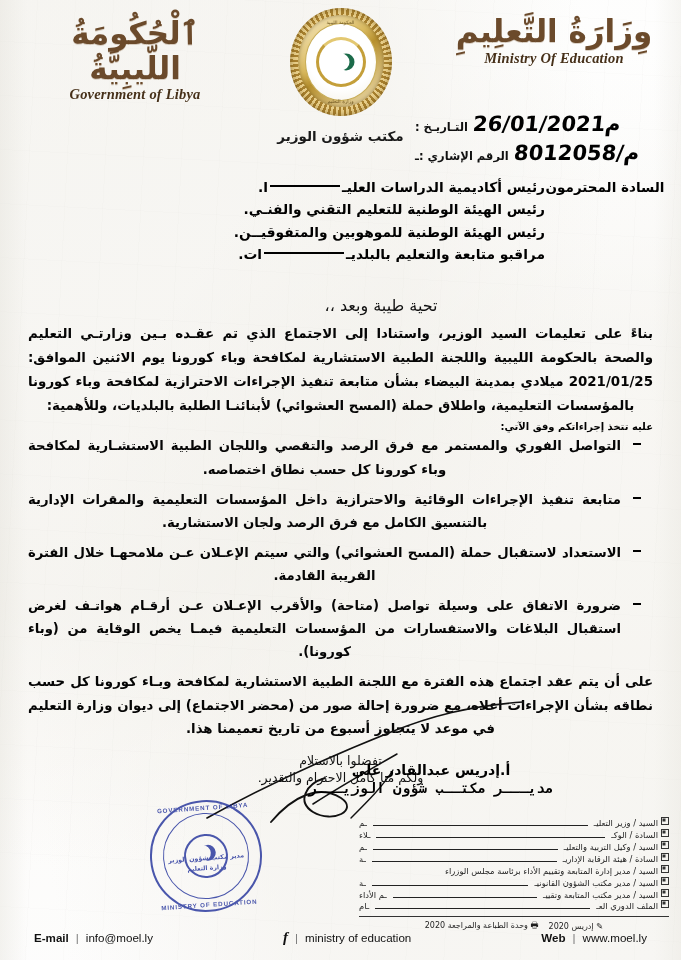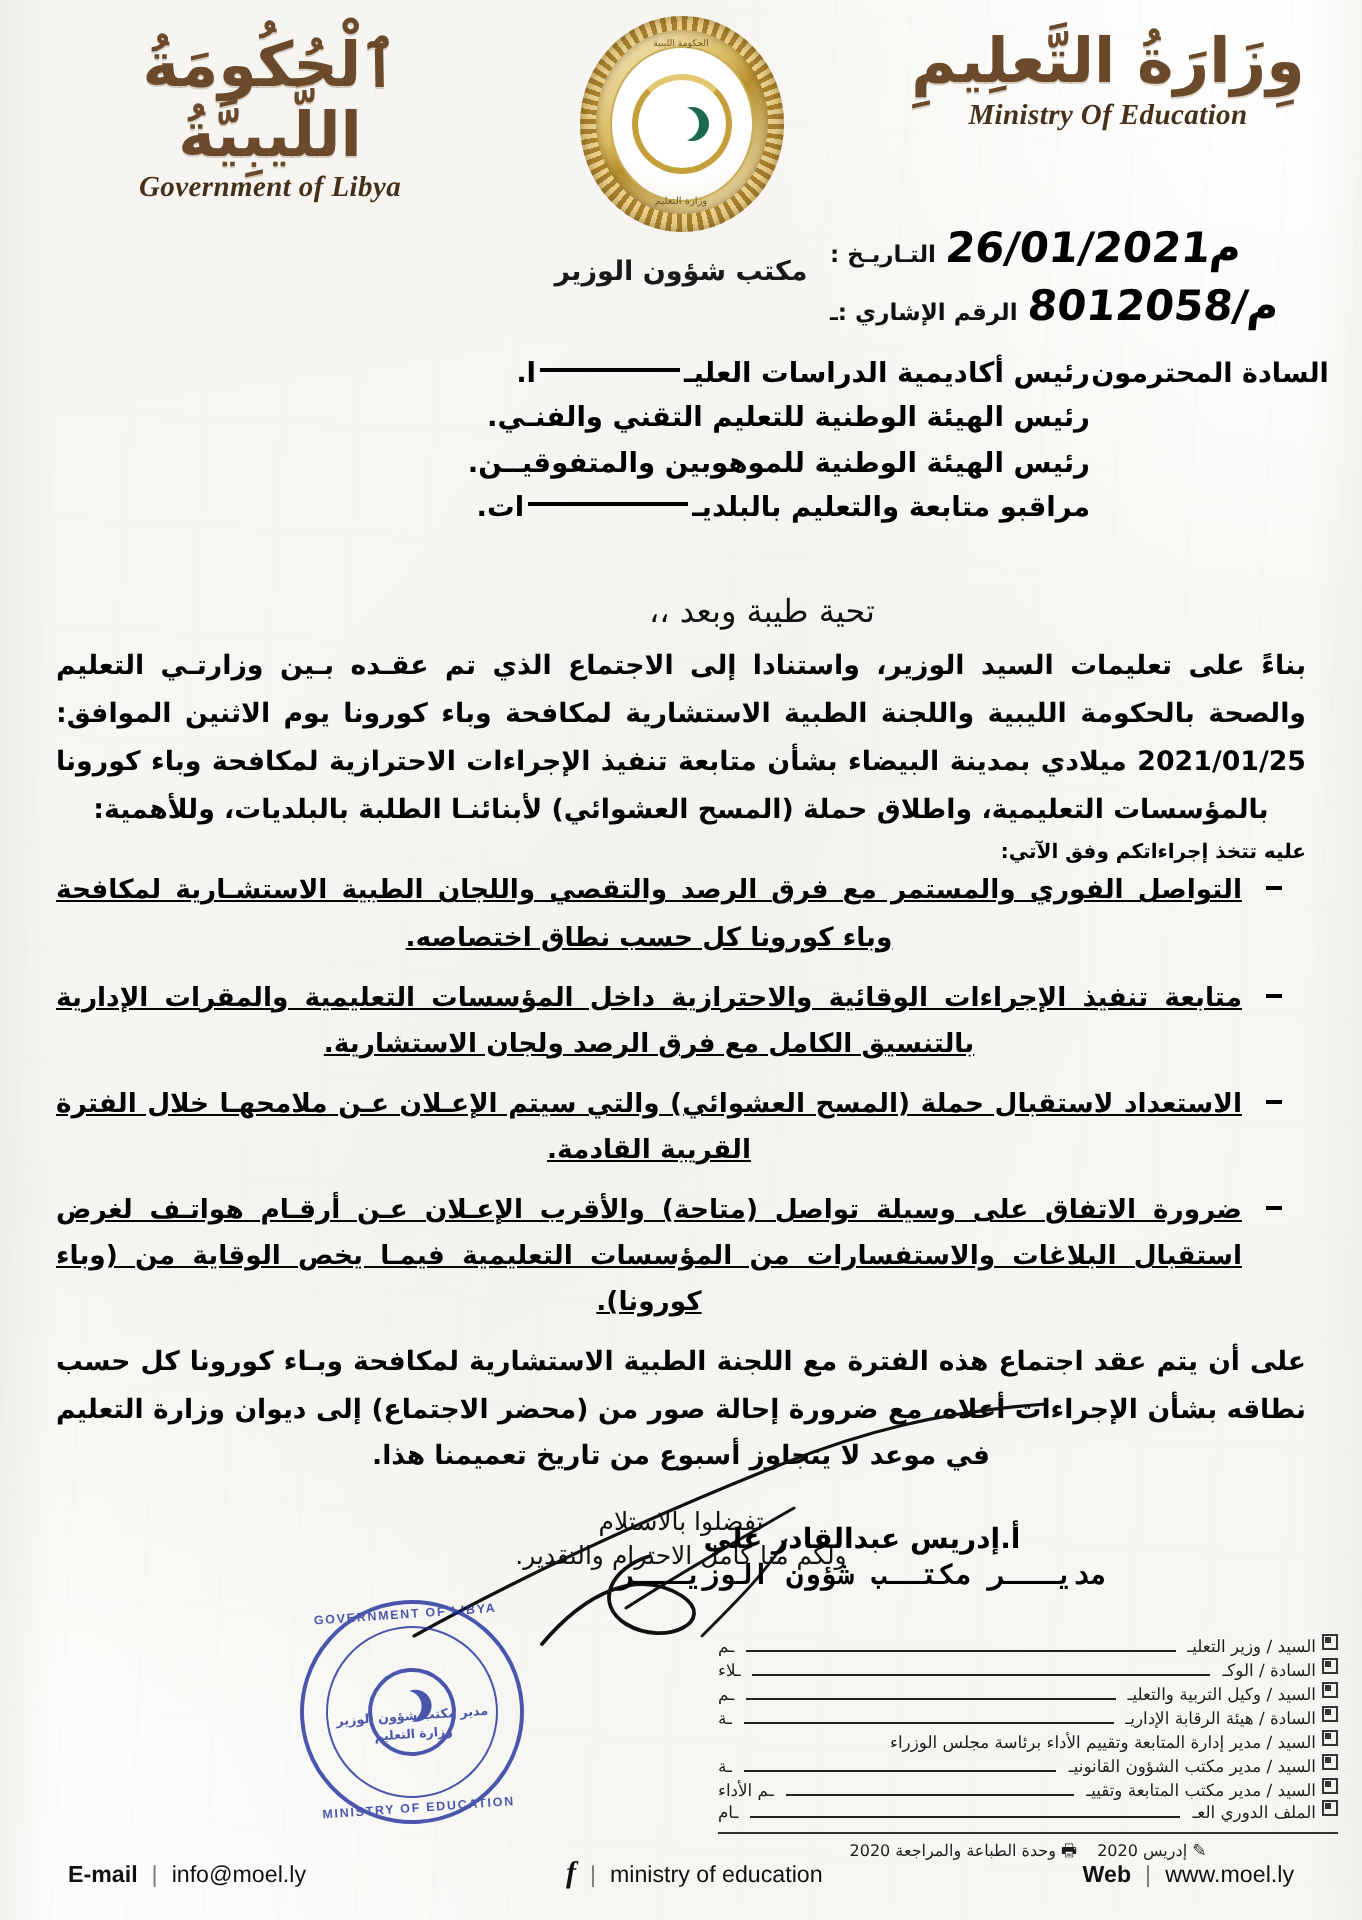--- a/index.html
+++ b/index.html
@@ -129,21 +129,21 @@
     margin:0 0 2px 0;
   }
   .para.lead{text-indent:0;}
   .subhead{
     font-size:10px;font-weight:700;color:#000;text-align:right;margin:4px 0 2px;
   }
   ul.bullets{list-style:none;margin:0;padding:0 10px 0 0;}
   ul.bullets li{
     position:relative;padding-right:22px;margin-bottom:7px;
     font-size:13.2px;font-weight:700;color:#050505;line-height:1.75;
-    text-align:justify;text-align-last:center;text-decoration:underline;
+    text-align:justify;text-align-last:center;
   }
   ul.bullets li .dash{
     position:absolute;right:2px;top:9px;width:8px;height:2px;background:#000;
   }
   .closing{
     font-size:13.3px;font-weight:700;color:#050505;line-height:1.75;
     text-align:justify;text-align-last:center;margin-top:2px;
   }
   .salute{
     text-align:center;font-size:12.5px;color:#111;margin-top:8px;letter-spacing:.3px;font-weight:400;

